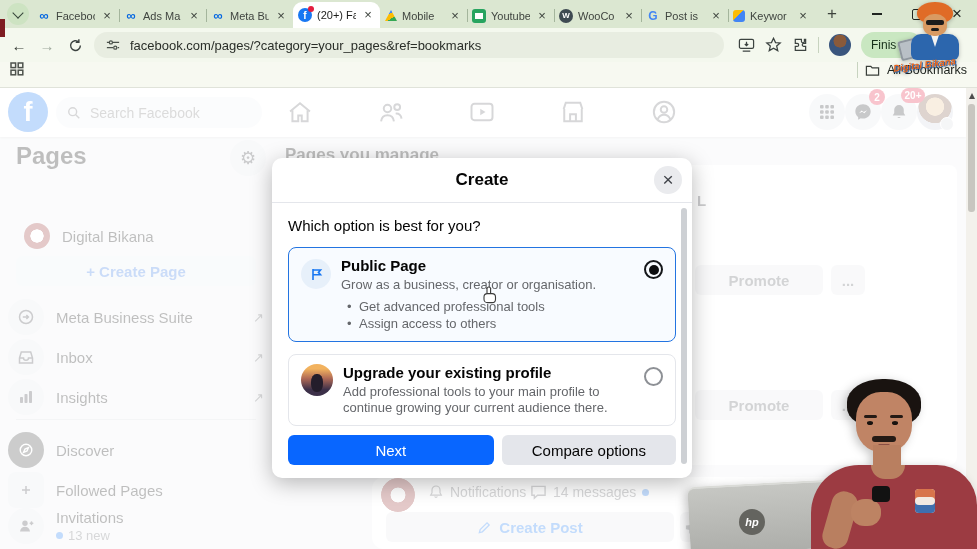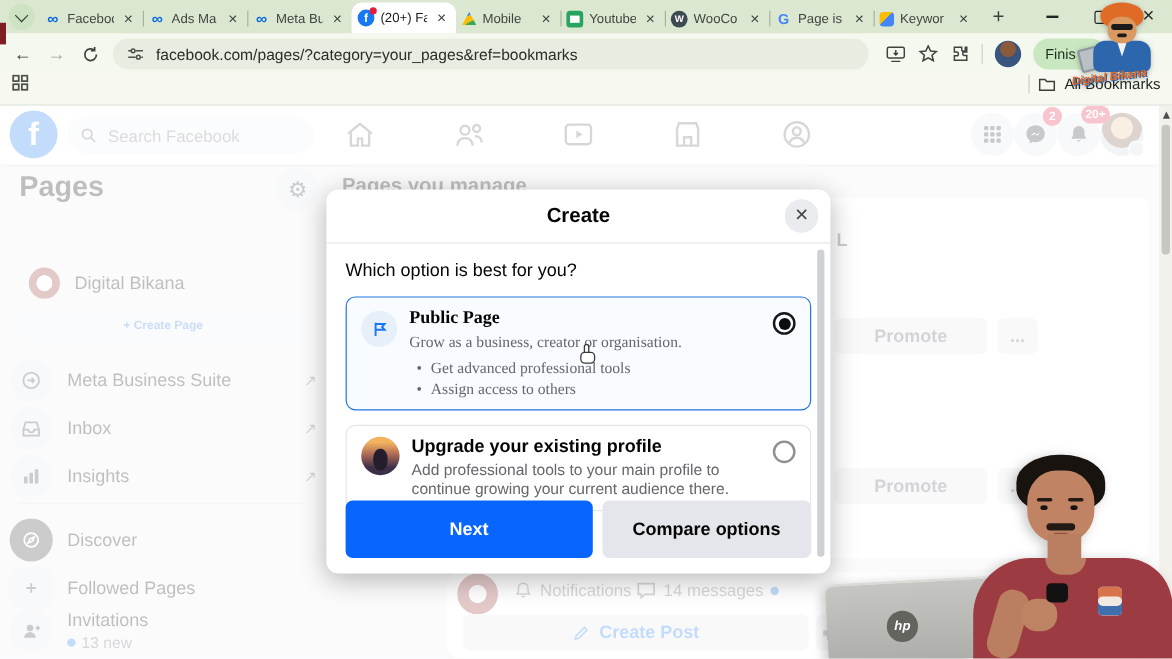--- a/index.html
+++ b/index.html
@@ -90,21 +90,21 @@
   .s-gear::before{content:"⚙"}
   .s-row{position:absolute;display:flex;align-items:center;gap:12px;color:#050505;font-size:15px}
   .s-yourpages{left:8px;top:92px;width:256px;height:36px;background:#e8eaee;border-radius:8px;padding:0 10px;
     box-sizing:border-box;font-weight:bold}
   .flag-circle{width:28px;height:28px;border-radius:50%;background:#1877f2;display:flex;align-items:center;
     justify-content:center;flex:none}
   .chev-up{width:8px;height:8px;border-left:2px solid #55585e;border-top:2px solid #55585e;
     transform:rotate(45deg);margin-left:auto;margin-top:4px}
   .pg-ava{width:26px;height:26px;border-radius:50%;background:radial-gradient(circle,#fff 35%,#96302f 37% 72%,#d7d9dd 74%);flex:none}
   .s-create{position:absolute;left:16px;top:168px;width:240px;height:30px;background:#e9edf3;border-radius:6px;
-    display:flex;align-items:center;justify-content:center;color:#3578e5;font-weight:bold;font-size:10px}
+    display:flex;align-items:center;justify-content:center;color:#3578e5;font-weight:bold;font-size:15px}
   .icon-circ{width:36px;height:36px;border-radius:50%;background:#e4e6eb;display:flex;align-items:center;
     justify-content:center;color:#3a3d42;flex:none}
   .ext{margin-left:auto;color:#65676b;font-size:13px}
   .ext::before{content:"↗"}
   .s-div{position:absolute;left:16px;top:331px;width:240px;height:1px;background:#d4d6da}
   .s-sub{display:flex;align-items:center;gap:5px;font-size:13px;color:#65676b;margin-top:2px}
   .blue-dot{width:7px;height:7px;border-radius:50%;background:#1877f2}
   
   .m-heading{position:absolute;left:285px;top:57px;font-size:17px;font-weight:bold;color:#050505}
   .m-card{position:absolute;left:283px;top:77px;width:674px;height:300px;background:#fff;border-radius:8px}
@@ -146,22 +146,22 @@
   .opt-title{font-size:15px;font-weight:bold;color:#050505}
   .opt-desc{font-size:13px;color:#65676b;margin-top:3px;line-height:16px;max-width:312px}
   .opt-bullets{margin:5px 0 0;padding:0 0 0 6px;list-style:none}
   .opt-bullets li{font-size:13px;color:#65676b;line-height:17px;padding-left:12px;position:relative}
   .opt-bullets li::before{content:"•";position:absolute;left:0}
   .radio{width:19px;height:19px;border-radius:50%;flex:none;margin-top:3px;box-sizing:border-box;position:relative}
   .radio.sel{border:2px solid #15171a}
   .radio.sel::after{content:"";position:absolute;left:2.5px;top:2.5px;width:10px;height:10px;border-radius:50%;background:#0c0d0f}
   .radio.unsel{border:2px solid #8d9095}
   .modal-actions{position:absolute;left:16px;right:16px;bottom:13px;display:flex;gap:8px}
-  .btn{height:48px;border-radius:6px;display:flex;align-items:center;justify-content:center;
-    font-size:15px;font-weight:bold}
+  .btn{height:30px;border-radius:6px;display:flex;align-items:center;justify-content:center;
+    font-size:15px;font-weight:normal}
   .btn-next{flex:1.18;background:#0866ff;color:#fff}
   .btn-compare{flex:1;background:#e4e6eb;color:#050505}
   .modal-scroll{position:absolute;right:5px;top:50px;width:6px;height:256px;background:#cdd0d4;border-radius:3px}
   
   .cursor{position:absolute;left:481px;top:286px;z-index:30}
   
   .webcam{position:absolute;left:677px;top:379px;width:300px;height:170px;z-index:25;
     filter:drop-shadow(-3px 2px 5px rgba(0,0,0,.22))}
   .webcam div{position:absolute}
   .p-hair{left:170px;top:0;width:74px;height:48px;background:#191310;border-radius:48% 48% 40% 40%}
@@ -238,21 +238,21 @@
       <span class="tab-label">Youtube</span>
       <span class="tab-close"></span>
     </div>
     <div class="tab sep">
       <span class="fav fav-wp"></span>
       <span class="tab-label">WooCo</span>
       <span class="tab-close"></span>
     </div>
     <div class="tab sep">
       <span class="fav fav-g"></span>
-      <span class="tab-label">Page is</span>
+      <span class="tab-label">Post is</span>
       <span class="tab-close"></span>
     </div>
     <div class="tab sep">
       <span class="fav fav-ads"></span>
       <span class="tab-label">Keywor</span>
       <span class="tab-close"></span>
     </div>
     <div class="newtab"></div>
     <div class="winctl">
       <div class="wbtn">
@@ -566,21 +566,21 @@
     <span class="pg-thumb"></span>
   </div>
 
   <div class="modal">
     <div class="modal-h">
       <span class="modal-title">Create</span>
       <div class="modal-x"></div>
     </div>
     <div class="modal-b">
       <div class="question">Which option is best for you?</div>
-      <div class="opt opt1" style="border-color: rgb(35, 116, 225); font-family: Liberation Serif, serif;">
+      <div class="opt opt1" style="border-color: rgb(35, 116, 225);">
         <span class="opt-icon">
           <svg width="15" height="15" viewBox="0 0 15 15">
               <path d="M4 2v11M4 3h7.5L9.4 5.4l2.1 2.4H4" fill="none" stroke="#1877f2" stroke-width="1.6"></path>
             </svg>
         </span>
         <span class="opt-body">
           <div class="opt-title">Public Page</div>
           <div class="opt-desc">Grow as a business, creator or organisation.</div>
           <ul class="opt-bullets">
             <li>Get advanced professional tools</li>

